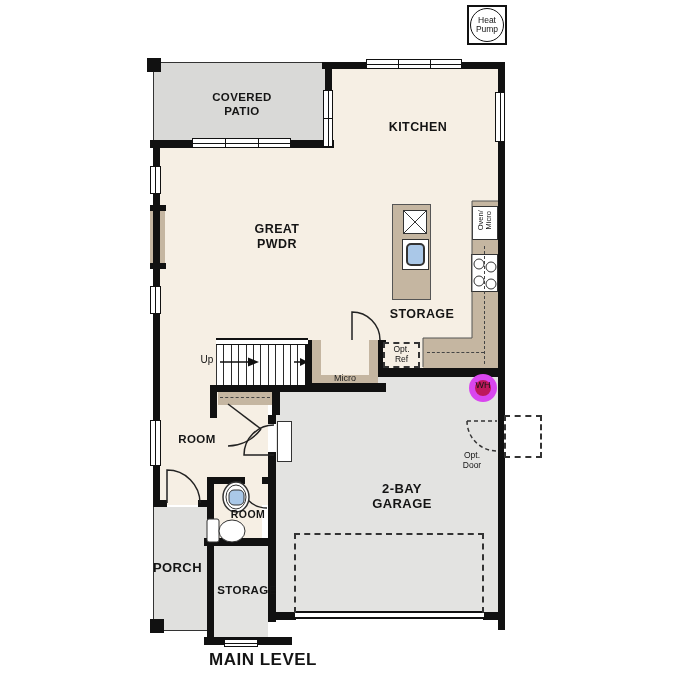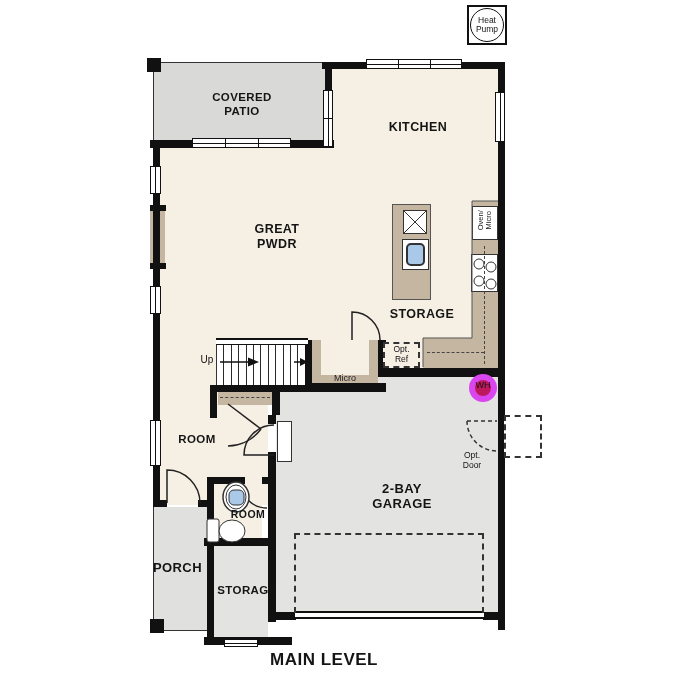--- a/index.html
+++ b/index.html
@@ -181,15 +181,15 @@
   <div class="lbl thin" style="left:315px;top:373px;width:60px;font-size:9px;color:#222">Micro</div>
   <div class="lbl" style="left:170px;top:433px;width:54px;font-size:11.5px">ROOM</div>
   <div class="lbl" style="left:226px;top:508px;width:44px;font-size:10.5px">ROOM</div>
   <div class="lbl" style="left:153px;top:560px;width:48px;font-size:13px">PORCH</div>
   <div class="lbl" style="left:212px;top:584px;width:70px;font-size:11.5px">STORAGE</div>
   <div class="lbl" style="left:362px;top:481px;width:80px;font-size:13px">2-BAY
 GARAGE</div>
   <div class="lbl thin" style="left:452px;top:450px;width:40px;font-size:8.5px">Opt.
 Door</div>
 
-  <div class="lbl" style="left:148px;top:650px;width:230px;font-size:17px;text-align:right;letter-spacing:.5px">MAIN LEVEL</div>
+  <div class="lbl" style="left:148px;top:650px;width:230px;font-size:17px;text-align:center;letter-spacing:.5px">MAIN LEVEL</div>
 
 </div>
 
 </body></html>

